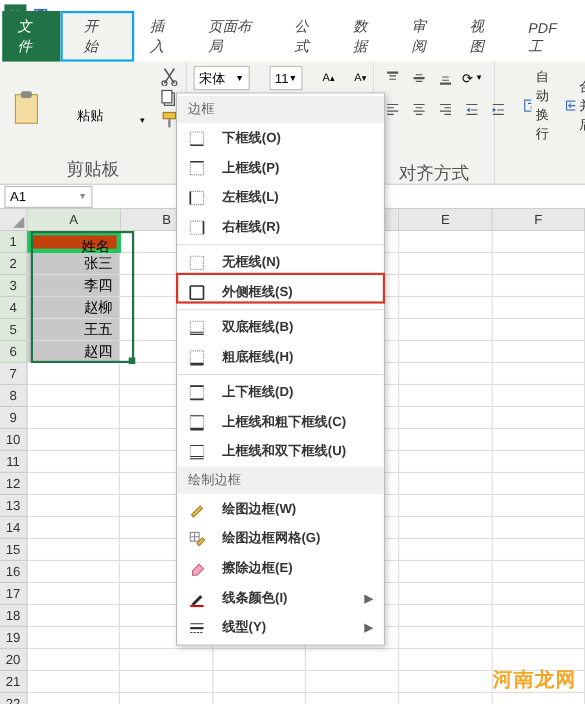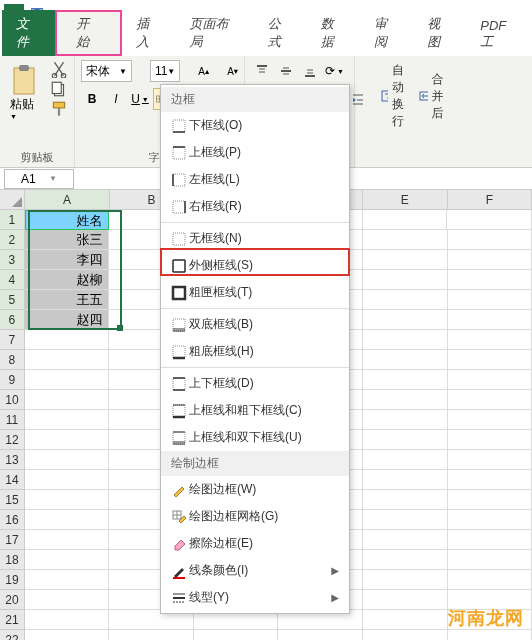--- a/index.html
+++ b/index.html
@@ -6,28 +6,28 @@
     body { width: 532px; height: 640px; background: #fff; overflow: hidden; position: relative; font-size: 12px; }
     
     .titlebar { height: 28px; background: #fff; display: flex; align-items: center; padding: 0 4px; gap: 2px; }
     .app-icon { width: 20px; height: 20px; background: #217346; color: #fff; display: flex; align-items: center; justify-content: center; font-weight: bold; font-size: 11px; }
     .qat-btn { width: 22px; height: 22px; display: flex; align-items: center; justify-content: center; color: #555; cursor: pointer; }
     .qat-btn svg { width: 14px; height: 14px; }
     
     .tabs { height: 28px; background: #fff; display: flex; align-items: flex-end; padding-left: 2px; font-style: italic; }
     .tab { padding: 5px 14px; font-size: 13px; color: #444; cursor: pointer; }
     .tab.file { background: #217346; color: #fff; }
-    .tab.active { background: #f2f2ee; border: 2px solid #ec4899; padding: 3px 19px; }
+    .tab.active { background: #f2f2ee; border: 2px solid #0ea5e9; padding: 3px 19px; }
     
     .ribbon { background: #f2f2ee; height: 112px; display: flex; border-bottom: 1px solid #ccc; }
     .group { border-right: 1px solid #ddd; display: flex; flex-direction: column; justify-content: space-between; padding: 4px 6px 2px; }
-    .group-label { text-align: center; font-size: 11px; color: #555; margin-top: 16px; }
+    .group-label { text-align: center; font-size: 16px; color: #555; margin-top: 16px; }
     .group-content { display: flex; gap: 4px; }
     
-    .clipboard-big { display: flex; flex-direction: column; align-items: flex-start; padding: 4px; }
+    .clipboard-big { display: flex; flex-direction: row; align-items: flex-end; padding: 4px; gap: 32px; }
     .clipboard-icon { width: 28px; height: 32px; }
     .clipboard-small { display: flex; flex-direction: column; gap: 2px; margin-left: 4px; }
     .sm-icon { width: 18px; height: 18px; }
     
     .font-group { width: 170px; }
     .font-row1 { display: flex; gap: 18px; align-items: center; }
     .font-select { width: 110px; height: 22px; border: 1px solid #bbb; background: #fff; font-size: 12px; padding: 0 4px; display: flex; align-items: center; justify-content: space-between; }
     .size-select { width: 36px; height: 22px; border: 1px solid #bbb; background: #fff; font-size: 12px; padding: 0 4px; display: flex; align-items: center; justify-content: space-between; }
     .ab-btn { width: 18px; height: 18px; display: flex; align-items: center; justify-content: center; font-size: 10px; }
     .font-row2 { display: flex; gap: 2px; align-items: center; margin-top: 6px; }
@@ -37,42 +37,42 @@
     .fmt-btn.under { text-decoration: underline; }
     .fmt-btn .dd { font-size: 7px; margin-left: 2px; }
     .border-btn { border: 1px solid #c8c070; background: #fff3cc; }
     
     .align-group { width: 110px; }
     .align-row { display: flex; gap: 2px; }
     .align-col { display: flex; flex-direction: row; gap: 2px; margin-left: 6px; }
     .wide-btn { display: flex; align-items: center; gap: 4px; font-size: 12px; color: #333; padding: 2px; }
     
     .namebox-row { height: 22px; display: flex; border-bottom: 1px solid #ccc; align-items: center; }
-    .namebox { width: 70px; height: 20px; border: 1px solid #bbb; background: #fff; margin: 0 4px; padding: 0 16px; font-size: 12px; display: flex; align-items: center; justify-content: space-between; }
+    .namebox { width: 80px; height: 20px; border: 1px solid #bbb; background: #fff; margin: 0 4px; padding: 0 4px; font-size: 12px; display: flex; align-items: center; justify-content: space-between; }
     
     .grid-area { position: relative; }
     .col-headers { display: flex; height: 20px; border-bottom: 1px solid #ccc; }
     .corner { width: 28px; background: #e8e8e8; border-right: 1px solid #ccc; position: relative; }
     .corner::after { content: ""; position: absolute; right: 2px; bottom: 2px; border: 5px solid transparent; border-right-color: #999; border-bottom-color: #999; }
     .col-h { width: 94px; background: #e8e8e8; border-right: 1px solid #ccc; text-align: center; font-size: 12px; line-height: 20px; color: #333; }
     .col-h.sel { background: #dde9db; }
     
     .grid-rows { }
     .grow { display: flex; height: 20px; }
     .row-h { width: 28px; background: #e8e8e8; border-right: 1px solid #ccc; border-bottom: 1px solid #ccc; text-align: center; font-size: 12px; line-height: 20px; color: #333; }
     .row-h.sel { background: #dde9db; }
     .cell { width: 94px; border-right: 1px solid #dcdcdc; border-bottom: 1px solid #dcdcdc; font-size: 13px; text-align: right; padding: 0 6px; line-height: 20px; }
     .cell.sel { background: #c8c8c8; }
-    .cell.first { background: #7dd3fc; border: 1px solid #22c55e; }
+    .cell.first { background: #c2410c; border: 4px solid #22c55e; }
     .sel-range { position: absolute; top: 20px; left: 28px; width: 94px; height: 120px; border: 2px solid #217346; pointer-events: none; }
     .sel-handle { position: absolute; right: -3px; bottom: -3px; width: 6px; height: 6px; background: #217346; }
     
     .dropdown { position: absolute; left: 160px; top: 84px; width: 190px; background: #fff; border: 1px solid #bbb; box-shadow: 2px 2px 6px rgba(0,0,0,.2); padding: 2px 0; }
     .dd-section { padding: 4px 10px; font-size: 12px; color: #666; background: #f0f0f0; }
-    .dd-item { display: flex; align-items: center; padding: 5px 10px; font-size: 12px; color: #333; cursor: pointer; gap: 2px; }
+    .dd-item { display: flex; align-items: center; padding: 5px 10px; font-size: 12px; color: #333; cursor: pointer; gap: 15px; font-weight: bold; }
     .dd-item .dd-icon { width: 16px; height: 16px; flex-shrink: 0; }
     .dd-item .arrow { margin-left: auto; font-size: 10px; color: #666; }
     .dd-sep { height: 1px; background: #ddd; margin: 2px 0; }
     .dd-highlight { position: absolute; left: 160px; top: 248px; width: 190px; height: 28px; border: 2px solid #d9342b; pointer-events: none; }
     
     .watermark { position: absolute; right: 8px; bottom: 10px; font-size: 18px; color: #f5a623; font-weight: bold; letter-spacing: 1px; }
     
     svg { display: block; }
   </style>
 </head>
@@ -560,28 +560,20 @@
           <svg width="16" height="16" viewBox="0 0 16 16">
             <rect x="2" y="2" width="12" height="12" fill="none" stroke-dasharray="1,1" stroke="#888" stroke-width="1"></rect>
             <line x1="2" y1="14" x2="14" y2="14" stroke="#333" stroke-width="1.5"></line>
             <line x1="2" y1="2" x2="14" y2="2" stroke="#333" stroke-width="1.5"></line>
             <line x1="2" y1="2" x2="2" y2="14" stroke="#333" stroke-width="1.5"></line>
             <line x1="14" y1="2" x2="14" y2="14" stroke="#333" stroke-width="1.5"></line>
           </svg>
         </span>
         <span>外侧框线(S)</span>
       </div>
-      <div class="dd-item">
-        <span class="dd-icon">
-          <svg width="16" height="16">
-            <rect x="2" y="2" width="12" height="12" fill="none" stroke="#333" stroke-width="2.5"></rect>
-          </svg>
-        </span>
-        <span>粗匣框线(T)</span>
-      </div>
       <div class="dd-sep"></div>
       <div class="dd-item">
         <span class="dd-icon">
           <svg width="16" height="16">
             <rect x="2" y="2" width="12" height="12" fill="none" stroke-dasharray="1,1" stroke="#888" stroke-width="1"></rect>
             <line x1="2" y1="12" x2="14" y2="12" stroke="#333"></line>
             <line x1="2" y1="14" x2="14" y2="14" stroke="#333"></line>
           </svg>
         </span>
         <span>双底框线(B)</span>

